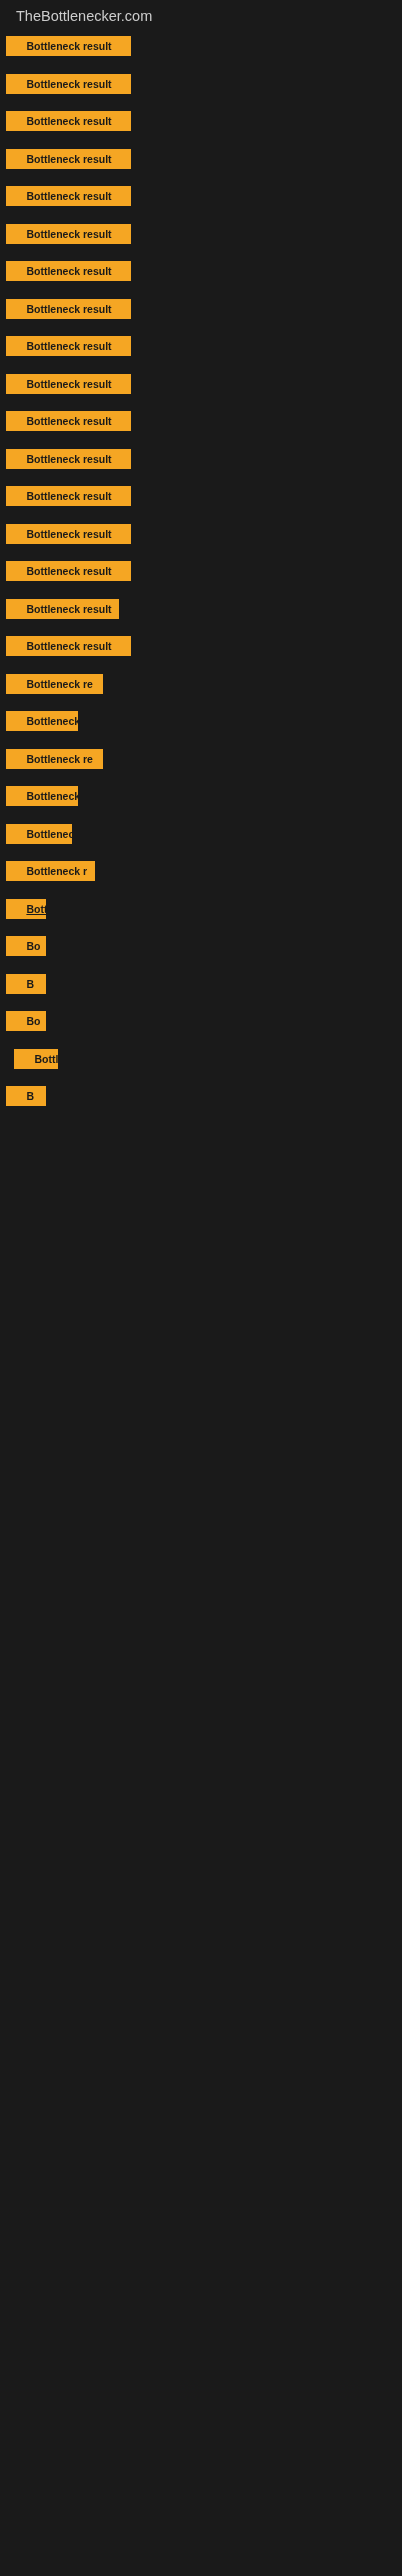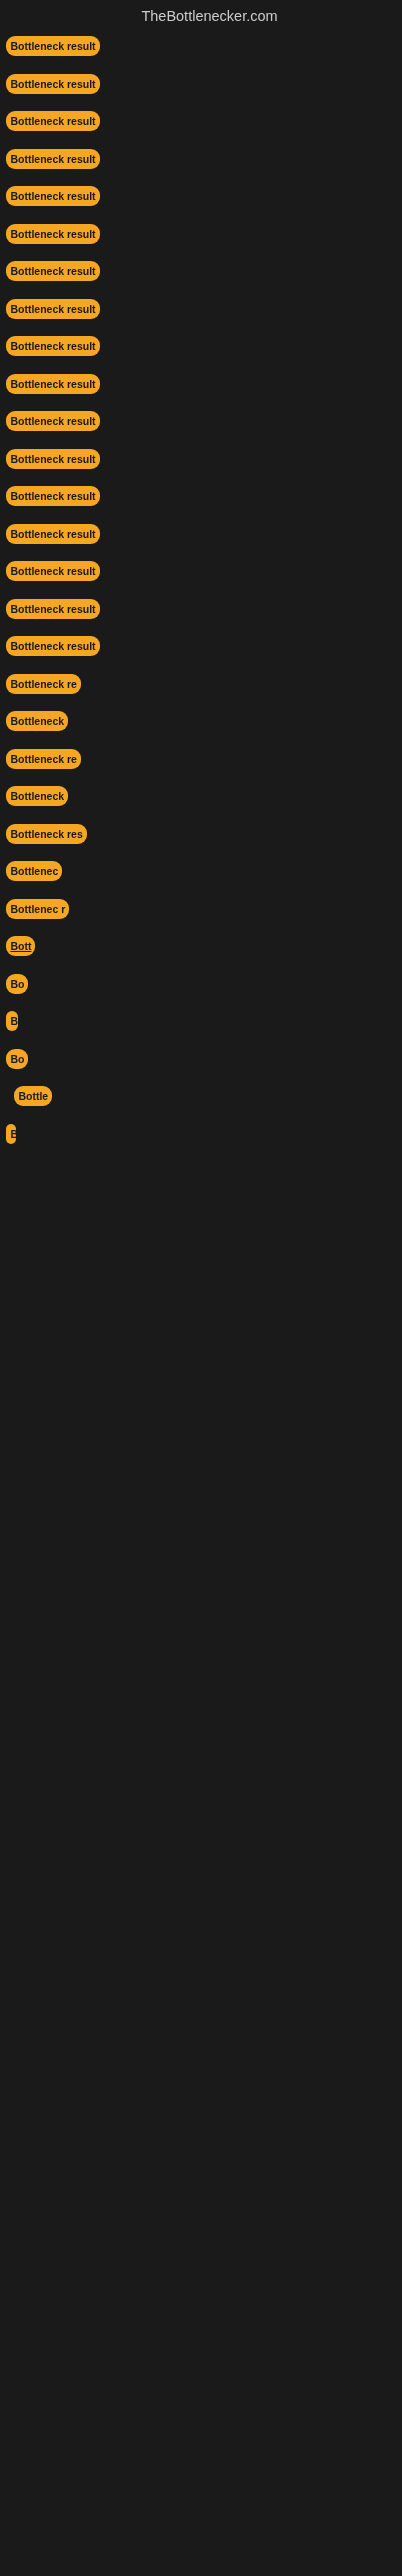--- a/index.html
+++ b/index.html
@@ -8,38 +8,37 @@
       box-sizing: border-box;
     }
     body {
       width: 403px;
       min-height: 2576px;
       background-color: #1a1a1a;
       font-family: Arial, sans-serif;
       position: relative;
     }
     .site-title {
-      text-align: center;
       color: #cccccc;
       font-size: 14.5px;
       padding: 8px 0 12px 16px;
       font-weight: normal;
     }
     .bottleneck-item {
       margin-bottom: 14.5px;
       padding-left: 6.4px;
     }
     .bottleneck-badge {
       display: inline-block;
       background-color: #f5a623;
       color: #1a1a1a;
       font-size: 10.5px;
       font-weight: bold;
-      padding: 4px 4px;
-      border-radius: 9px;
+      padding: 4px 20px;
+      border-radius: 0;
       white-space: nowrap;
       overflow: hidden;
     }
   </style>
 </head>
 <body>
 
 <div class="site-title">TheBottlenecker.com</div>
 
 <div id="items-container">
@@ -57,23 +56,22 @@
     <div class="bottleneck-item"><div class="bottleneck-badge" style="max-width: 125px;">Bottleneck result</div></div>
     <div class="bottleneck-item"><div class="bottleneck-badge" style="max-width: 125px;">Bottleneck result</div></div>
     <div class="bottleneck-item"><div class="bottleneck-badge" style="max-width: 125px;">Bottleneck result</div></div>
     <div class="bottleneck-item"><div class="bottleneck-badge" style="max-width: 125px;">Bottleneck result</div></div>
     <div class="bottleneck-item"><div class="bottleneck-badge" style="max-width: 113px;">Bottleneck result</div></div>
     <div class="bottleneck-item"><div class="bottleneck-badge" style="max-width: 125px;">Bottleneck result</div></div>
     <div class="bottleneck-item"><div class="bottleneck-badge" style="max-width: 97px;">Bottleneck re</div></div>
     <div class="bottleneck-item"><div class="bottleneck-badge" style="max-width: 72px;">Bottleneck</div></div>
     <div class="bottleneck-item"><div class="bottleneck-badge" style="max-width: 97px;">Bottleneck re</div></div>
     <div class="bottleneck-item"><div class="bottleneck-badge" style="max-width: 72px;">Bottleneck</div></div>
-    <div class="bottleneck-item"><div class="bottleneck-badge" style="max-width: 105px;">Bottleneck res</div></div>
     <div class="bottleneck-item"><div class="bottleneck-badge" style="max-width: 66px;">Bottlenec</div></div>
-    <div class="bottleneck-item"><div class="bottleneck-badge" style="max-width: 89px;">Bottlenec r</div></div>
+    <div class="bottleneck-item"><div class="bottleneck-badge" style="max-width: 89px;">Bottleneck r</div></div>
     <div class="bottleneck-item"><div class="bottleneck-badge" style="max-width: 36px; text-decoration: underline;">Bott</div></div>
     <div class="bottleneck-item"><div class="bottleneck-badge" style="max-width: 22.5px;">Bo</div></div>
     <div class="bottleneck-item"><div class="bottleneck-badge" style="max-width: 11.3px;">B</div></div>
     <div class="bottleneck-item"><div class="bottleneck-badge" style="max-width: 22.5px;">Bo</div></div>
     <div class="bottleneck-item"><div class="bottleneck-badge" style="max-width: 44px; margin-left: 8px;">Bottle</div></div>
     <div class="bottleneck-item"><div class="bottleneck-badge" style="max-width: 9.7px;">B</div></div>
   </div>
 
 
 </body></html>

